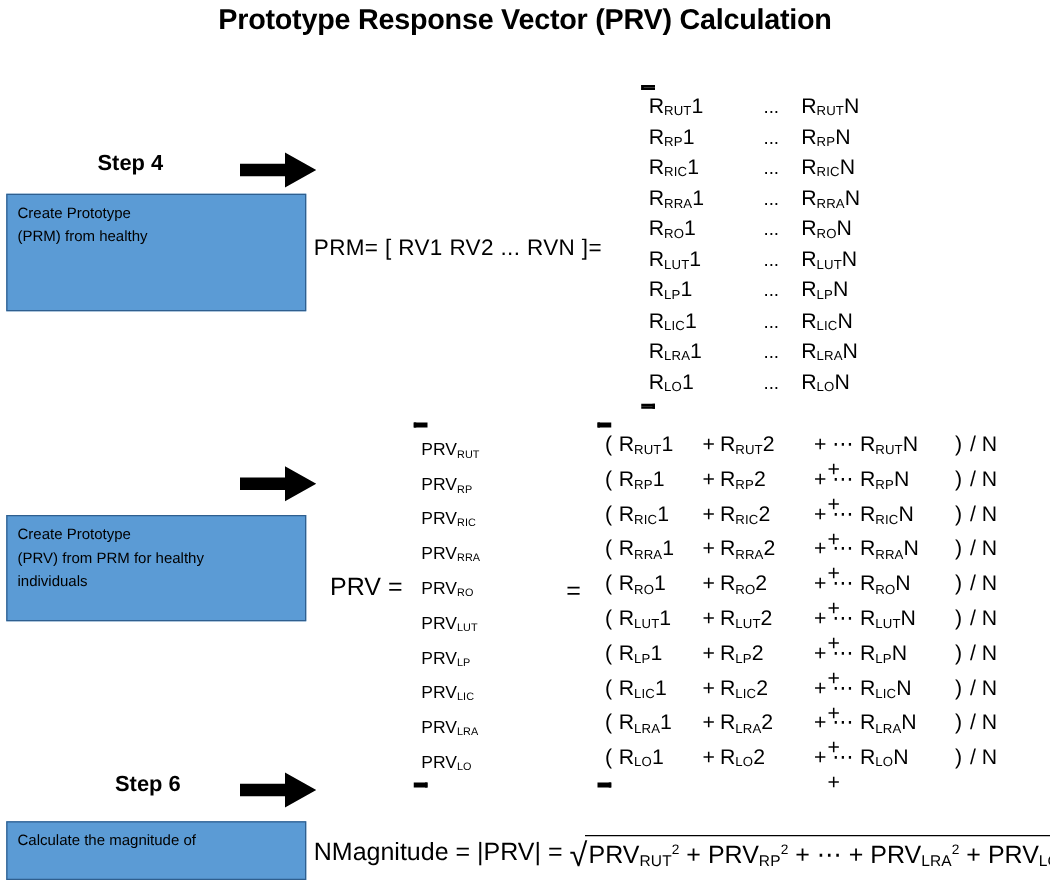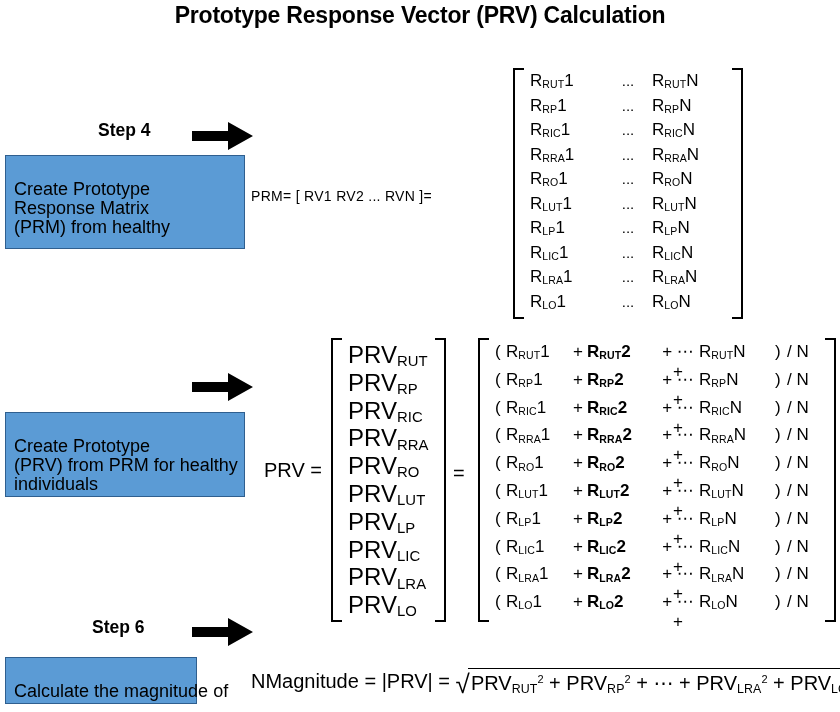--- a/index.html
+++ b/index.html
@@ -36,23 +36,23 @@
   
   .arrow { position: absolute; }
   .arrow svg { display: block; }
 
   
   .blue-box {
     position: absolute;
     background: #5b9bd5;
     border: 1px solid #2f5f8f;
     color: #000;
-    font-size: 18px;
+    font-size: 12px;
     line-height: 19px;
-    padding: 24px 8px 6px 8px;
+    padding: 5px 8px 6px 8px;
   }
   .blue-box div { white-space: nowrap; }
 
   
   .math {
     position: absolute;
     font-family: "Liberation Sans", sans-serif;
     white-space: nowrap;
   }
   .sub {
@@ -67,20 +67,21 @@
     vertical-align: baseline;
     position: relative;
     top: -0.62em;
   }
 
   
   .bracket {
     position: absolute;
     display: flex;
     align-items: stretch;
+    flex-direction: column;
   }
   .bk {
     width: 11px;
     border-top: 2px solid #000;
     border-bottom: 2px solid #000;
     flex: 0 0 auto;
   }
   .bk-l { border-left: 2px solid #000; }
   .bk-r { border-right: 2px solid #000; }
   .bk-body { padding: 3px 6px; }
@@ -91,43 +92,43 @@
     align-items: baseline;
     height: 24.5px;
     font-size: 17px;
   }
   .m4row .c1 { width: 74px; }
   .m4row .cd { width: 48px; text-align: center; font-size: 15px; color:#000; }
   .m4row .c2 { width: 74px; }
 
   
   #prm-eq {
-    font-size: 14px;
+    font-size: 18px;
     letter-spacing: 0.3px;
   }
 
   
   .prvrow {
     height: 27.8px;
-    font-size: 24px;
+    font-size: 14px;
     display: flex;
-    align-items: flex-start;
+    align-items: center;
   }
 
   
   .sumrow {
     height: 27.8px;
     font-size: 17px;
     display: flex;
     align-items: baseline;
   }
   .sumrow .p  { width: 11px; }
   .sumrow .t1 { width: 67px; }
   .sumrow .op { width: 14px; }
-  .sumrow .t2 { width: 70px; font-weight: bold; }
+  .sumrow .t2 { width: 70px; }
   .sumrow .dots { width: 42px; text-align:center; }
   .sumrow .t3 { width: 76px; }
   .sumrow .cl { width: 12px; }
   .sumrow .dn { width: 32px; }
 
   #prv-eq-label { font-size: 20px; }
   #eq-mid { font-size: 20px; }
 
   
   #nmag {
@@ -150,31 +151,30 @@
     border-top: 1.6px solid #000;
     padding: 2px 2px 0 3px;
     margin-left: -2px;
   }
 </style>
 </head>
 <body>
 
 <div id="page-title">Prototype Response Vector (PRV) Calculation</div>
 
-<div class="step-label" style="top:120px; left:78px;margin-left:20px;">Step 4</div>
+<div class="step-label" style="top:120px; left:78px;">Step 4</div>
 
 <div class="arrow" style="top:121px; left:192px;">
   <svg width="62" height="30" viewBox="0 0 62 30">
     <path d="M0,10 L36,10 L36,1 L61,15 L36,29 L36,20 L0,20 Z" fill="#000"></path>
   </svg>
 </div>
 
 <div class="blue-box" style="top:155px; left:5px; width:240px; height:94px;">
   <div>Create Prototype</div>
-  <div>Response Matrix</div>
   <div>(PRM)  from healthy</div>
 </div>
 
 <div class="math" id="prm-eq" style="top:188px; left:251px;">PRM= [ RV1   RV2   ...   RVN ]=</div>
 
 <div class="bracket" style="top:68px; left:513px;">
   <div class="bk bk-l"></div>
   <div class="bk-body" id="m4-body">
       <div class="m4row">
         <div class="c1"><span>R<span class="sub">RUT</span>1</span></div>
@@ -393,21 +393,21 @@
 </div>
 
 <div class="step-label" style="top:617px; left:92px;">Step 6</div>
 
 <div class="arrow" style="top:617px; left:192px;">
   <svg width="62" height="30" viewBox="0 0 62 30">
     <path d="M0,10 L36,10 L36,1 L61,15 L36,29 L36,20 L0,20 Z" fill="#000"></path>
   </svg>
 </div>
 
-<div class="blue-box" style="top:657px; left:5px; width:192px; height:47px;">
+<div class="blue-box" style="top:657px; left:5px; width:240px; height:47px;">
   <div>Calculate the magnitude of</div>
 </div>
 
 <div class="math" id="nmag" style="top:668px; left:251px;">
   <span id="nmag-lhs">NMagnitude = |PRV| =</span>
   <span class="radical">
     <span class="radical-sign">√</span><span class="radicand" id="nmag-radicand"><span>PRV<span class="sub">RUT</span><span class="sup">2</span></span><span> + </span><span>PRV<span class="sub">RP</span><span class="sup">2</span></span><span> + ⋯ + </span><span>PRV<span class="sub">LRA</span><span class="sup">2</span></span><span> + </span><span>PRV<span class="sub">LO</span></span></span>
   </span>
 </div>
 

